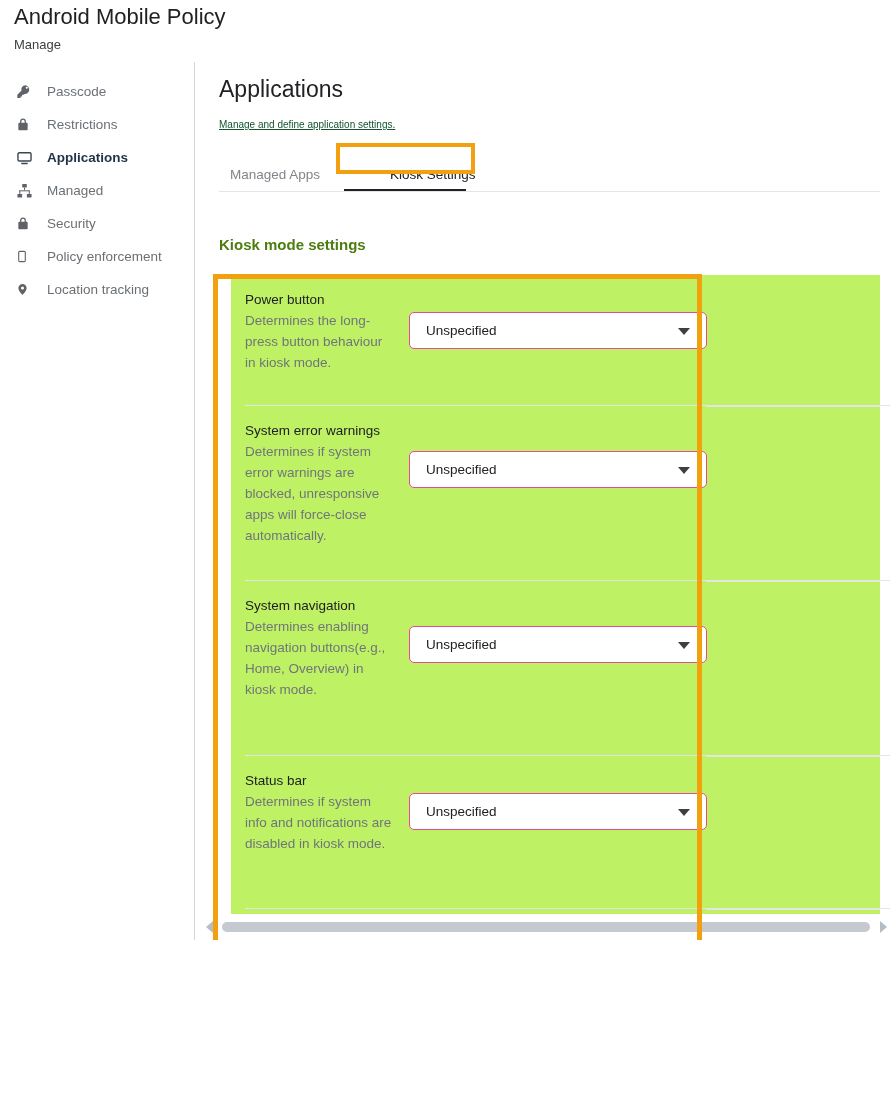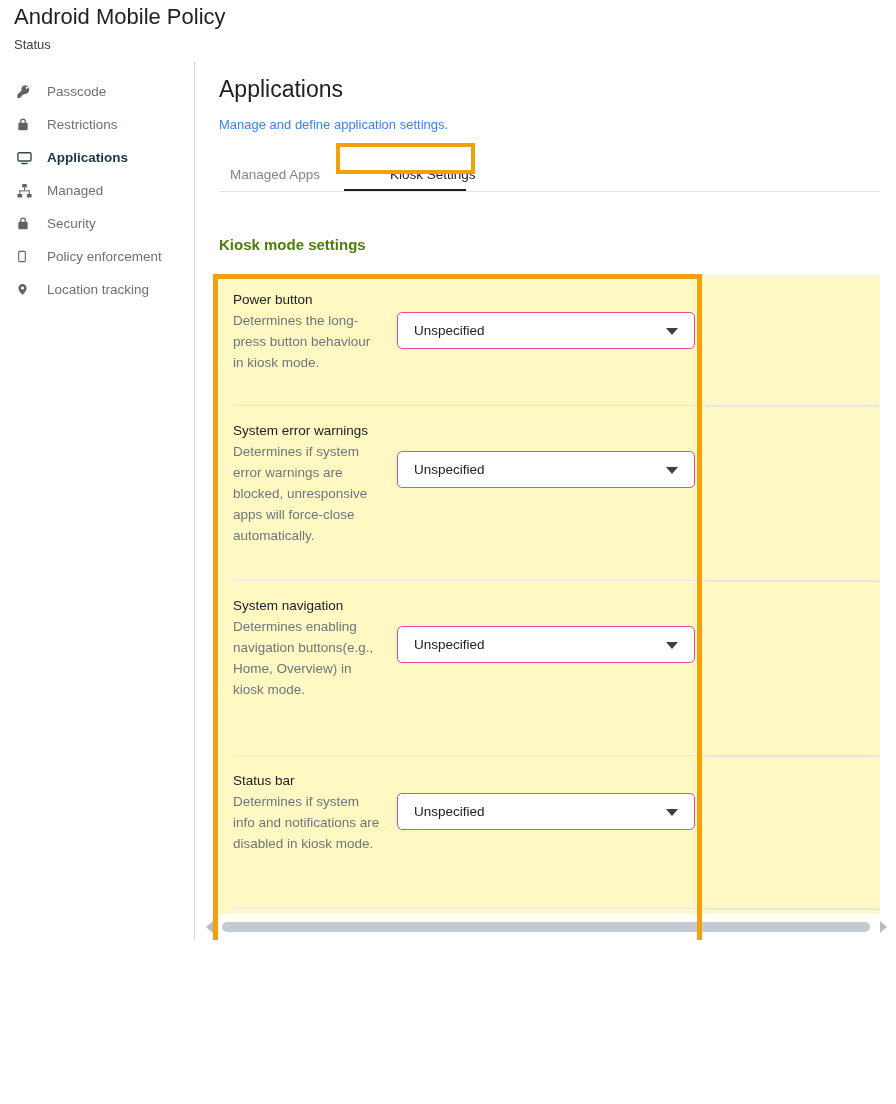--- a/index.html
+++ b/index.html
@@ -92,24 +92,25 @@
     top: 74px;
     right: 0;
   }
   .main .h1 {
     font-size: 23px;
     font-weight: 400;
     color: #202124;
     line-height: 30px;
   }
   .main .lead {
-    font-size: 13px;
-    color: #3b82f6;
+    font-size: 10px;
+    color: #14532d;
     line-height: 18px;
     margin-top: 12px;
+    text-decoration: underline;
   }
 
   
   .tabs {
     position: relative;
     margin-top: 24px;
     height: 34px;
   }
   .tab {
     position: absolute;
@@ -162,21 +163,22 @@
   .settings {
     position: relative;
     margin-top: 20px;
     width: 661px;
   }
   .setting-row {
     position: relative;
     display: flex;
     align-items: flex-start;
     padding: 12px 0 0 14px;
-    background: #fef9c3;
+    background: #bef264;
+    margin-left: 12px;
   }
   .setting-row .rule {
     position: absolute;
     left: 14px;
     bottom: 0;
     width: 645px;
     height: 1px;
     background: #e3e5e8;
   }
   .setting-row:last-child .rule { display: none; }
@@ -313,21 +315,21 @@
 
   svg { display: block; }
 </style>
 </head>
 <body>
 
 <div id="page">
 
   <div class="page-header">
     <div class="title">Android Mobile Policy</div>
-    <div class="subtitle">Status</div>
+    <div class="subtitle">Manage</div>
   </div>
 
   <nav class="sidebar">
 
     <div class="sidebar-item">
       <span class="s-icon">
         <svg width="16" height="16" viewBox="0 0 24 24" fill="currentColor">
           <path d="M14 2a6 6 0 0 0-5.7 7.9L2 16.2V21h4.8v-2.4h2.4v-2.4h2.3l1.2-1.2A6 6 0 1 0 14 2zm2.2 5.2a1.6 1.6 0 1 1 0-3.2 1.6 1.6 0 0 1 0 3.2z"></path>
         </svg>
       </span>

